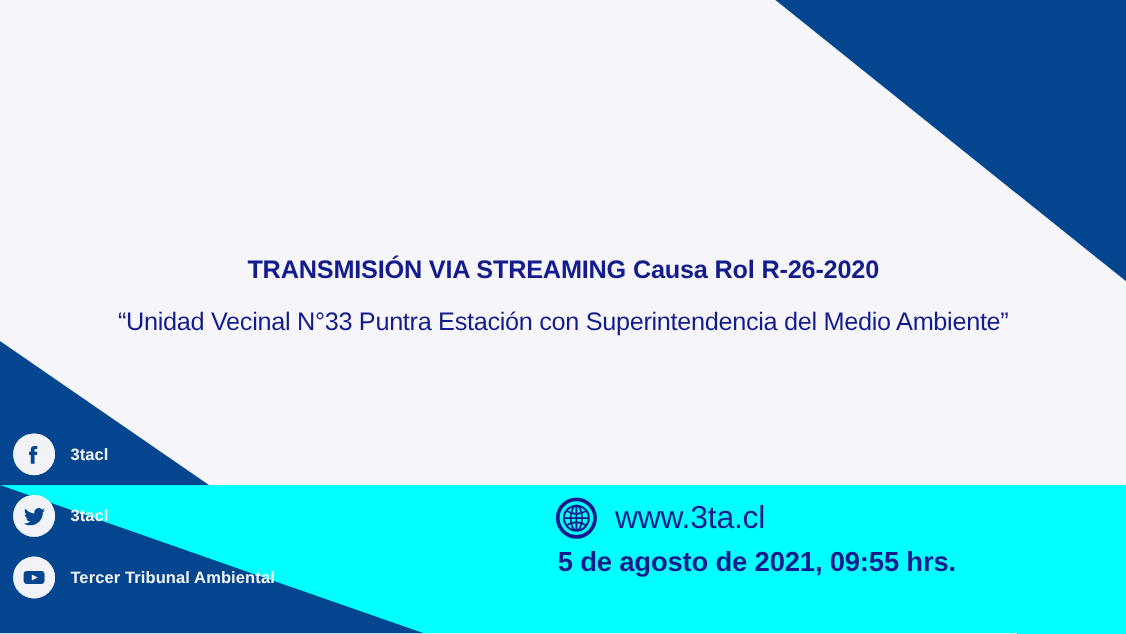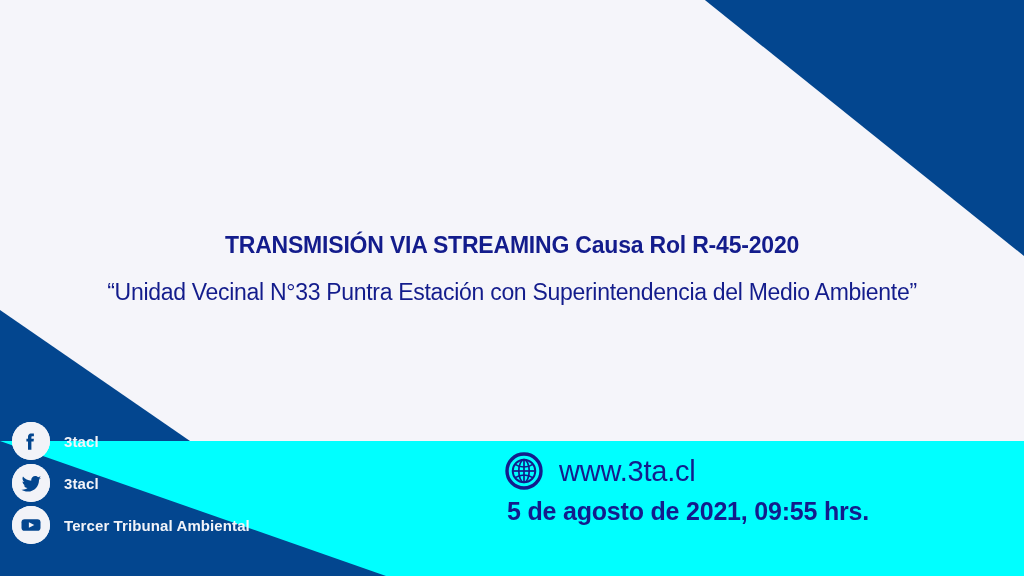--- a/index.html
+++ b/index.html
@@ -95,24 +95,25 @@
     line-height: 34px;
     margin-top: 13px;
     white-space: nowrap;
     letter-spacing: -0.3px;
   }
 
   
   #social-list {
     position: absolute;
     left: 12px;
-    top: 420px;
+    top: 392px;
     z-index: 6;
     display: flex;
     flex-direction: column;
+    gap: 14px;
   }
   .social-row {
     display: flex;
     align-items: center;
     height: 42px;
   }
   .social-badge {
     width: 38px;
     height: 38px;
     border-radius: 50%;
@@ -169,21 +170,21 @@
 <body>
 
 <div id="slide">
 
   <div id="tri-top-right" class="shape"></div>
   <div id="tri-bottom-left" class="shape"></div>
   <div id="cyan-band" class="shape"></div>
   <div id="tri-bottom-left-over" class="shape"></div>
 
   <div id="headline">
-    <div id="title-line">TRANSMISIÓN VIA STREAMING Causa Rol R-45-2020</div>
+    <div id="title-line">TRANSMISIÓN VIA STREAMING Causa Rol R-26-2020</div>
     <div id="subtitle-line">“Unidad Vecinal N°33 Puntra Estación con Superintendencia del Medio Ambiente”</div>
   </div>
 
   <div id="social-list">
 
     <div class="social-row">
       <span class="social-badge">
         <svg width="38" height="38" viewBox="0 0 38 38" aria-hidden="true">
           <circle cx="19" cy="19" r="19" fill="#f2f3f8"></circle>
           <path d="M21.6 19.6h-2.2v8.1h-3.4v-8.1h-1.6v-2.9h1.6v-1.9c0-1.3.6-3.4 3.4-3.4h2.5v2.8h-1.8c-.3 0-.7.1-.7.8v1.7h2.5l-.3 2.9z" fill="#03468f"></path>

